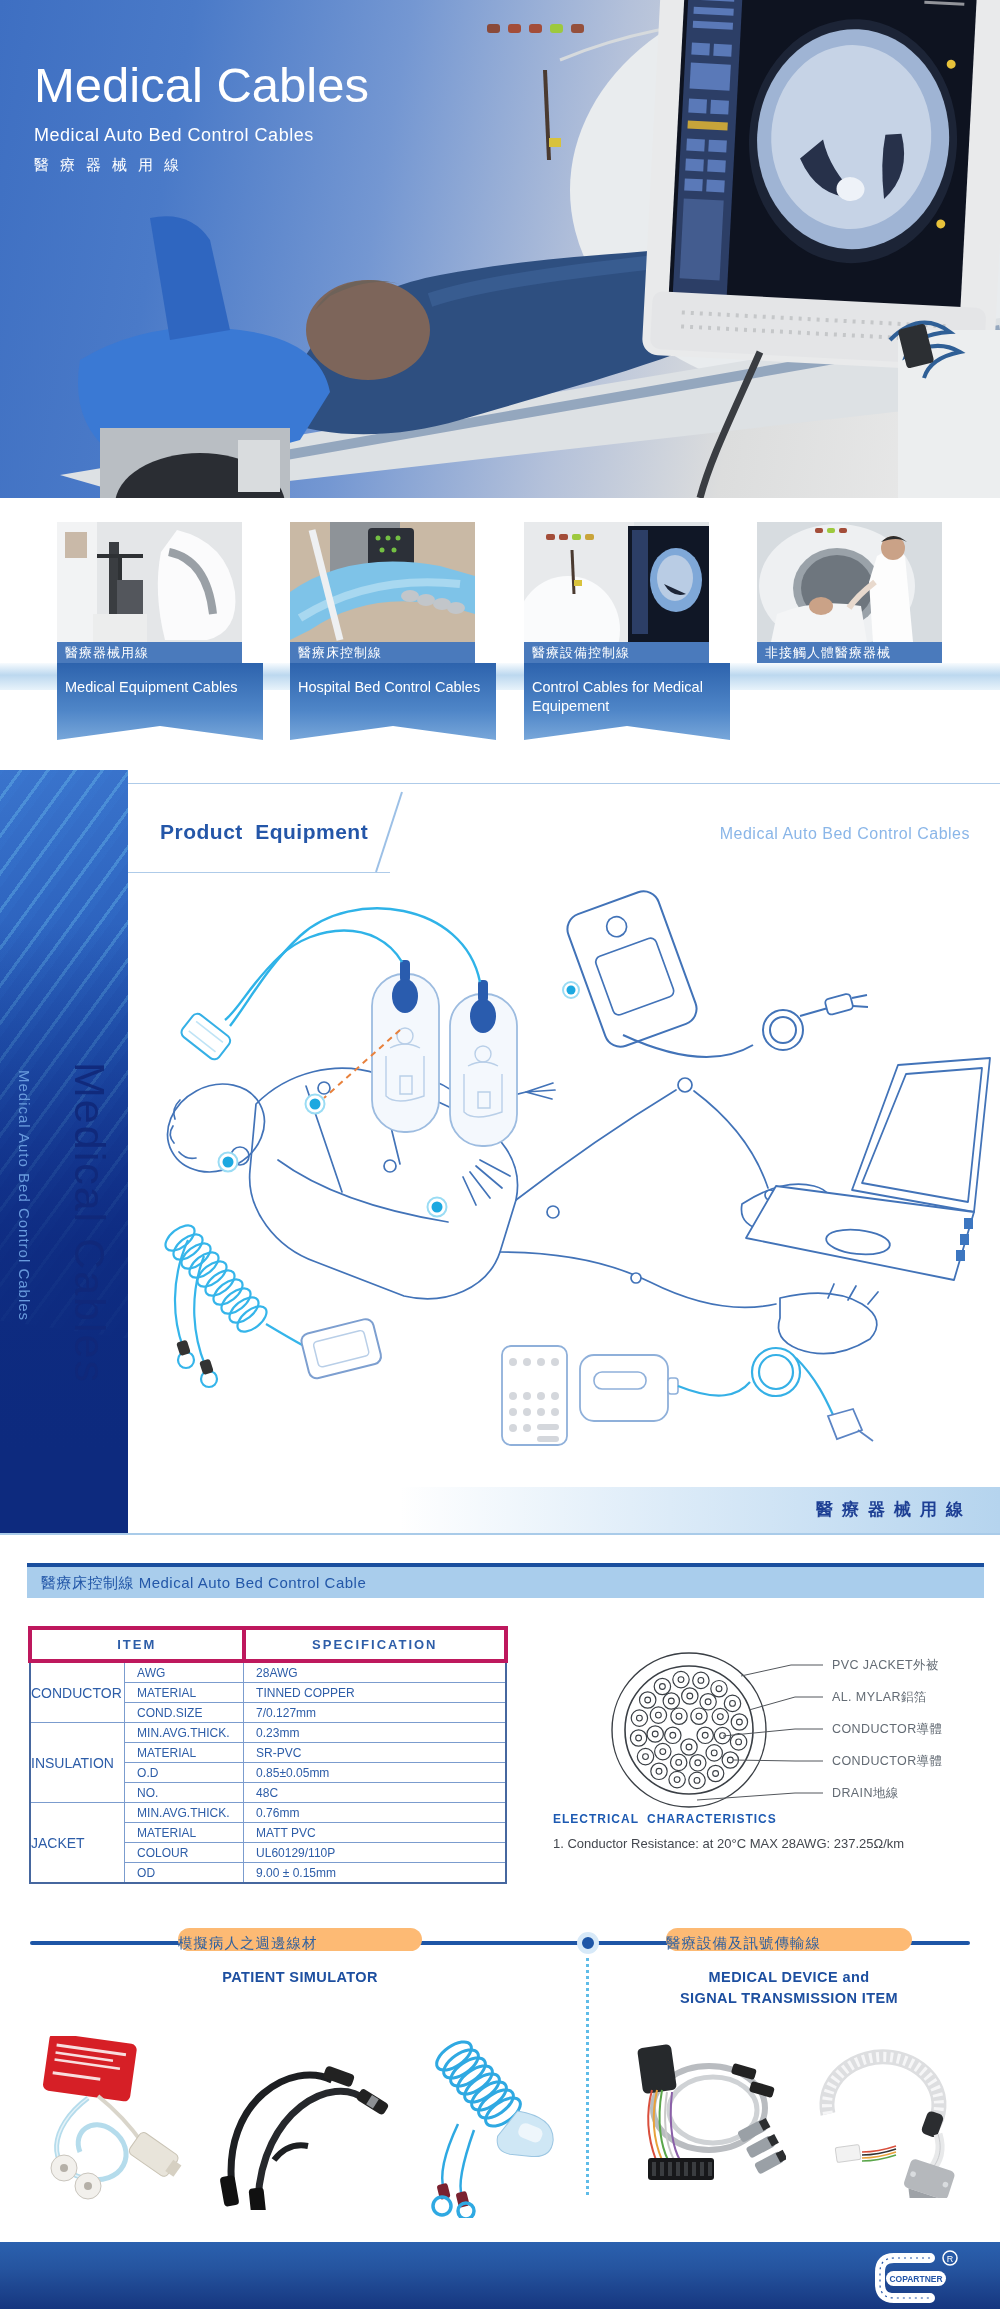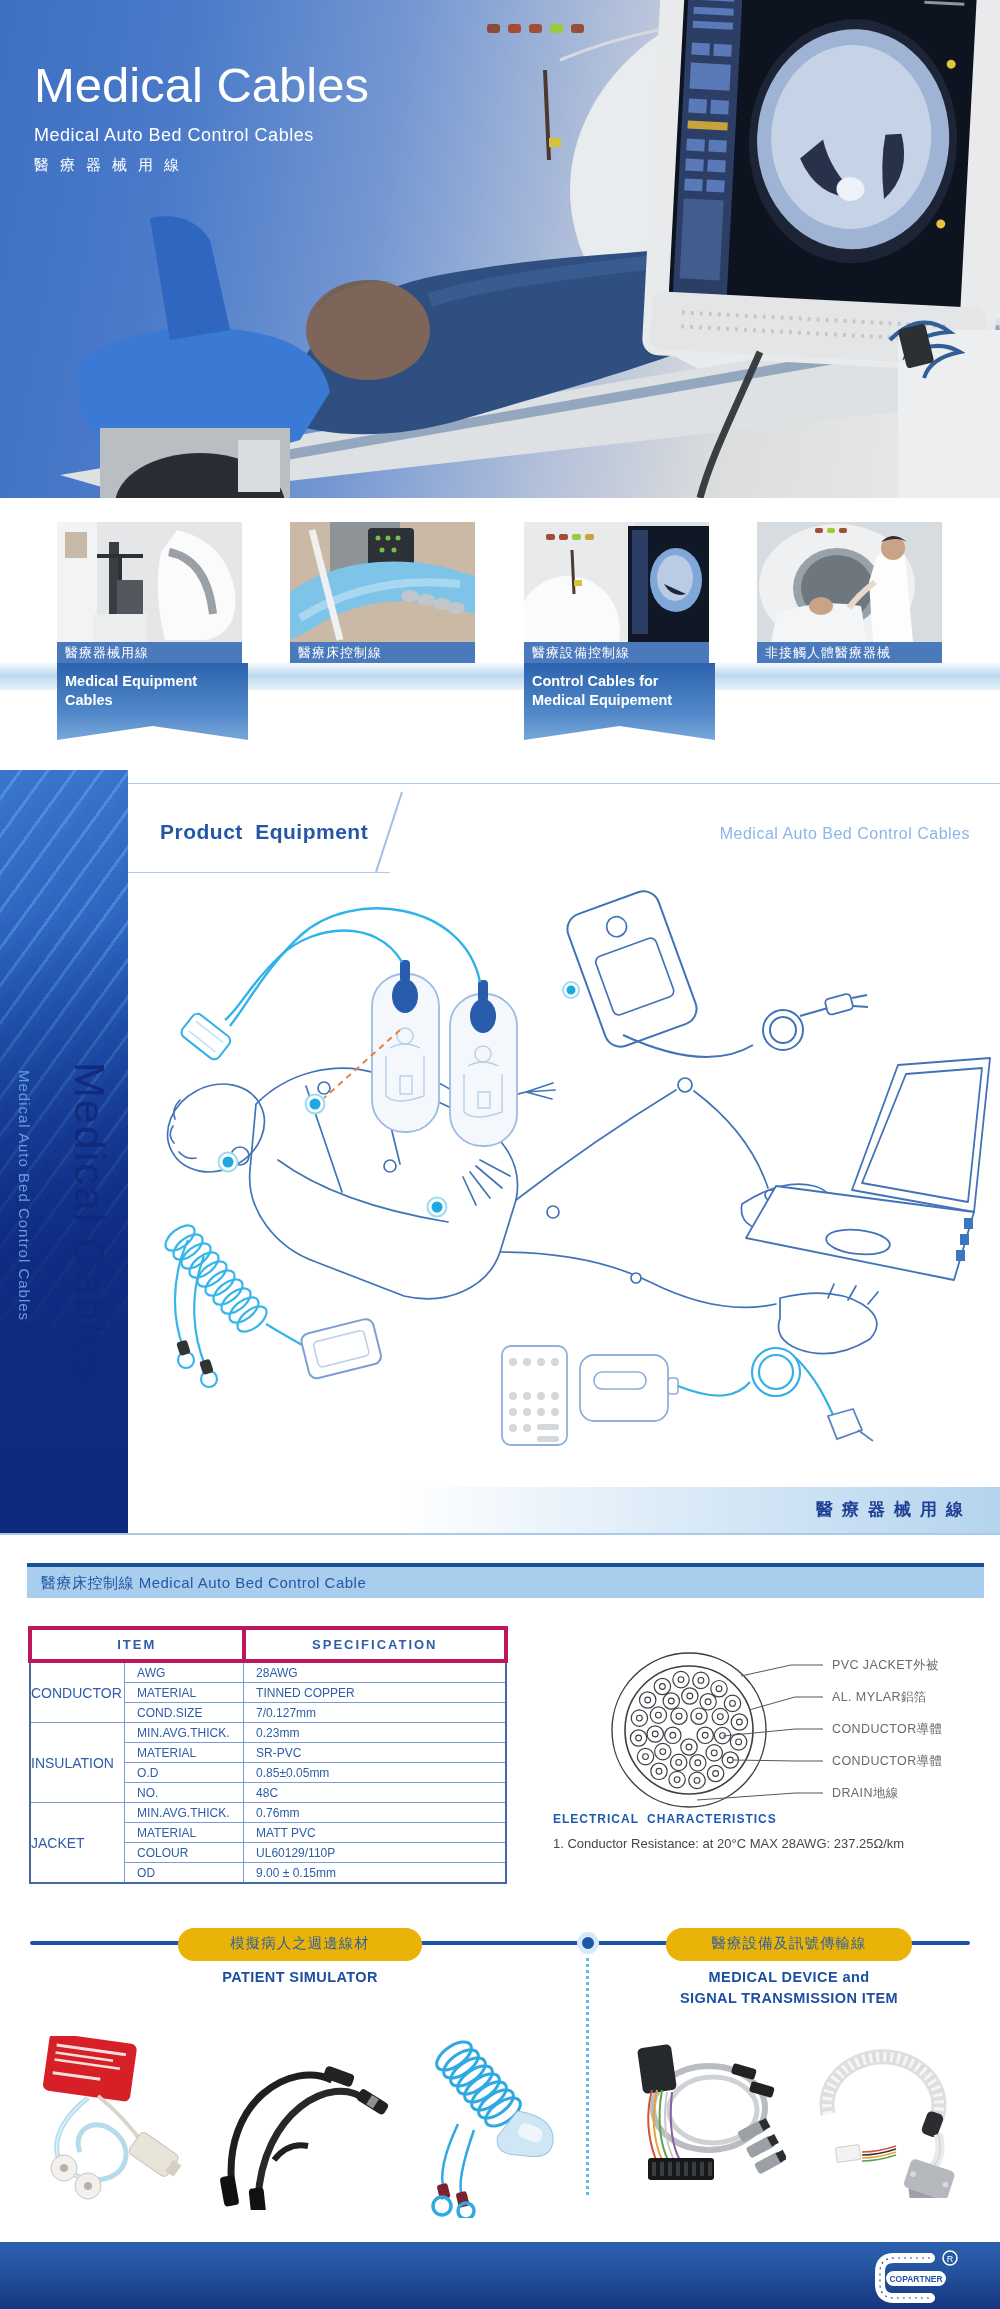--- a/index.html
+++ b/index.html
@@ -16,22 +16,22 @@
   .hero-sub{font-size:18px;margin-top:14px;letter-spacing:.5px;}
   .hero-zh{font-size:15px;margin-top:10px;letter-spacing:11px;}
 
   
   .band{left:0;top:663px;width:1000px;height:27px;
     background:linear-gradient(180deg,#f7fbfe 0%,#bcd8ef 45%,#e8f3fb 100%);}
   .card{top:522px;width:185px;height:218px;z-index:2;}
   .card .photo{position:relative;width:185px;height:120px;overflow:hidden;background:#dfe3e6;}
   .card .zh-bar{width:185px;height:21px;background:#4a7abc;color:#fff;font-size:13px;
     line-height:21px;padding-left:8px;box-sizing:border-box;letter-spacing:1px;}
-  .card .ribbon{width:191px;height:77px;color:#fff;font-weight:bold;font-size:14.5px;line-height:1.32;
-    padding:9px 6px 0 8px;box-sizing:border-box;
+  .card .ribbon{width:206px;height:77px;color:#fff;font-weight:normal;font-size:14.5px;line-height:1.32;
+    padding:15px 6px 0 8px;box-sizing:border-box;
     background:linear-gradient(180deg,#2d63ad 0%,#4f86c8 62%,#78a7da 100%);
     clip-path:polygon(0 0,100% 0,100% 100%,50% calc(100% - 14px),0 100%);}
 
   
   .product{left:0;top:770px;width:1000px;height:763px;border-bottom:2px solid #a9cbe9;}
   .sidebar{left:0;top:0;width:128px;height:763px;overflow:hidden;
     background:linear-gradient(175deg,#3a74cc 0%,#2356b4 38%,#16389b 62%,#0d2a7e 100%);}
   .sidebar .streaks{position:absolute;left:-40px;top:-60px;width:260px;height:620px;
     background:repeating-linear-gradient(118deg,rgba(130,220,255,0) 0 12px,rgba(130,225,255,.38) 12px 15px,rgba(60,140,230,.12) 15px 22px);
     transform:rotate(8deg);opacity:.7;}
@@ -61,22 +61,22 @@
   .col-i{width:93px;} .col-s{width:117px;} .col-v{width:258px;}
   .diagram{left:555px;top:1638px;width:445px;height:192px;}
   .dlabel{position:absolute;left:277px;font-size:12.5px;color:#636b74;letter-spacing:.4px;white-space:nowrap;}
   .elec-title{left:553px;top:1812px;font-size:12px;font-weight:bold;color:#1d5ab2;letter-spacing:1px;word-spacing:4px;}
   .elec-note{left:553px;top:1836px;font-size:13px;color:#43474e;}
 
   
   .h-line{left:30px;top:1941px;width:940px;height:4px;background:#1d55a6;border-radius:2px;}
   .center-dot{left:577px;top:1932px;width:12px;height:12px;background:#1d55a6;
     border:5px solid #d7e9f8;border-radius:50%;}
-  .pill{top:1928px;height:33px;line-height:31px;border-radius:16px;background:#eab308;
-    color:#31619f;font-size:14.5px;text-align:center;letter-spacing:1px;}
+  .pill{top:1928px;height:23px;line-height:31px;border-radius:16px;background:#fdba74;
+    color:#31619f;font-size:14.5px;letter-spacing:1px;}
   .pill-l{left:178px;width:244px;} .pill-r{left:666px;width:246px;}
   .sub-head{font-weight:bold;color:#1d4fa0;font-size:14.5px;text-align:center;letter-spacing:.4px;}
   .dotted-div{left:586px;top:1958px;height:237px;border-left:3px dotted #5fbce8;}
   .footer{left:0;top:2242px;width:1000px;height:67px;
     background:linear-gradient(180deg,#2b61af 0%,#25549f 40%,#16367f 100%);}
 </style>
 </head>
 <body>
 
 <div class="page">
@@ -200,20 +200,21 @@
         <path d="M22 8 L50 118" stroke="#eef0f2" stroke-width="7"></path>
         <g fill="#c2c6ca">
             <ellipse cx="120" cy="74" rx="9" ry="6"></ellipse>
             <ellipse cx="136" cy="78" rx="9" ry="6"></ellipse>
             <ellipse cx="152" cy="82" rx="9" ry="6"></ellipse>
             <ellipse cx="166" cy="86" rx="9" ry="6"></ellipse>
           </g>
         </svg>
     </div>
     <div class="zh-bar">醫療床控制線</div>
+    <div class="ribbon">Hospital Bed Control Cables</div>
   </div>
 
   <div class="abs card" style="left:524px">
     <div class="photo">
       <svg width="185" height="120">
           <rect width="185" height="120" fill="#dfe3e6"></rect>
         <rect x="0" y="0" width="110" height="120" fill="#e8eaec"></rect>
         <ellipse cx="44" cy="108" rx="52" ry="54" fill="#fafbfc"></ellipse>
         <g>
             <rect x="22" y="12" width="9" height="6" rx="2" fill="#a34d39"></rect>

